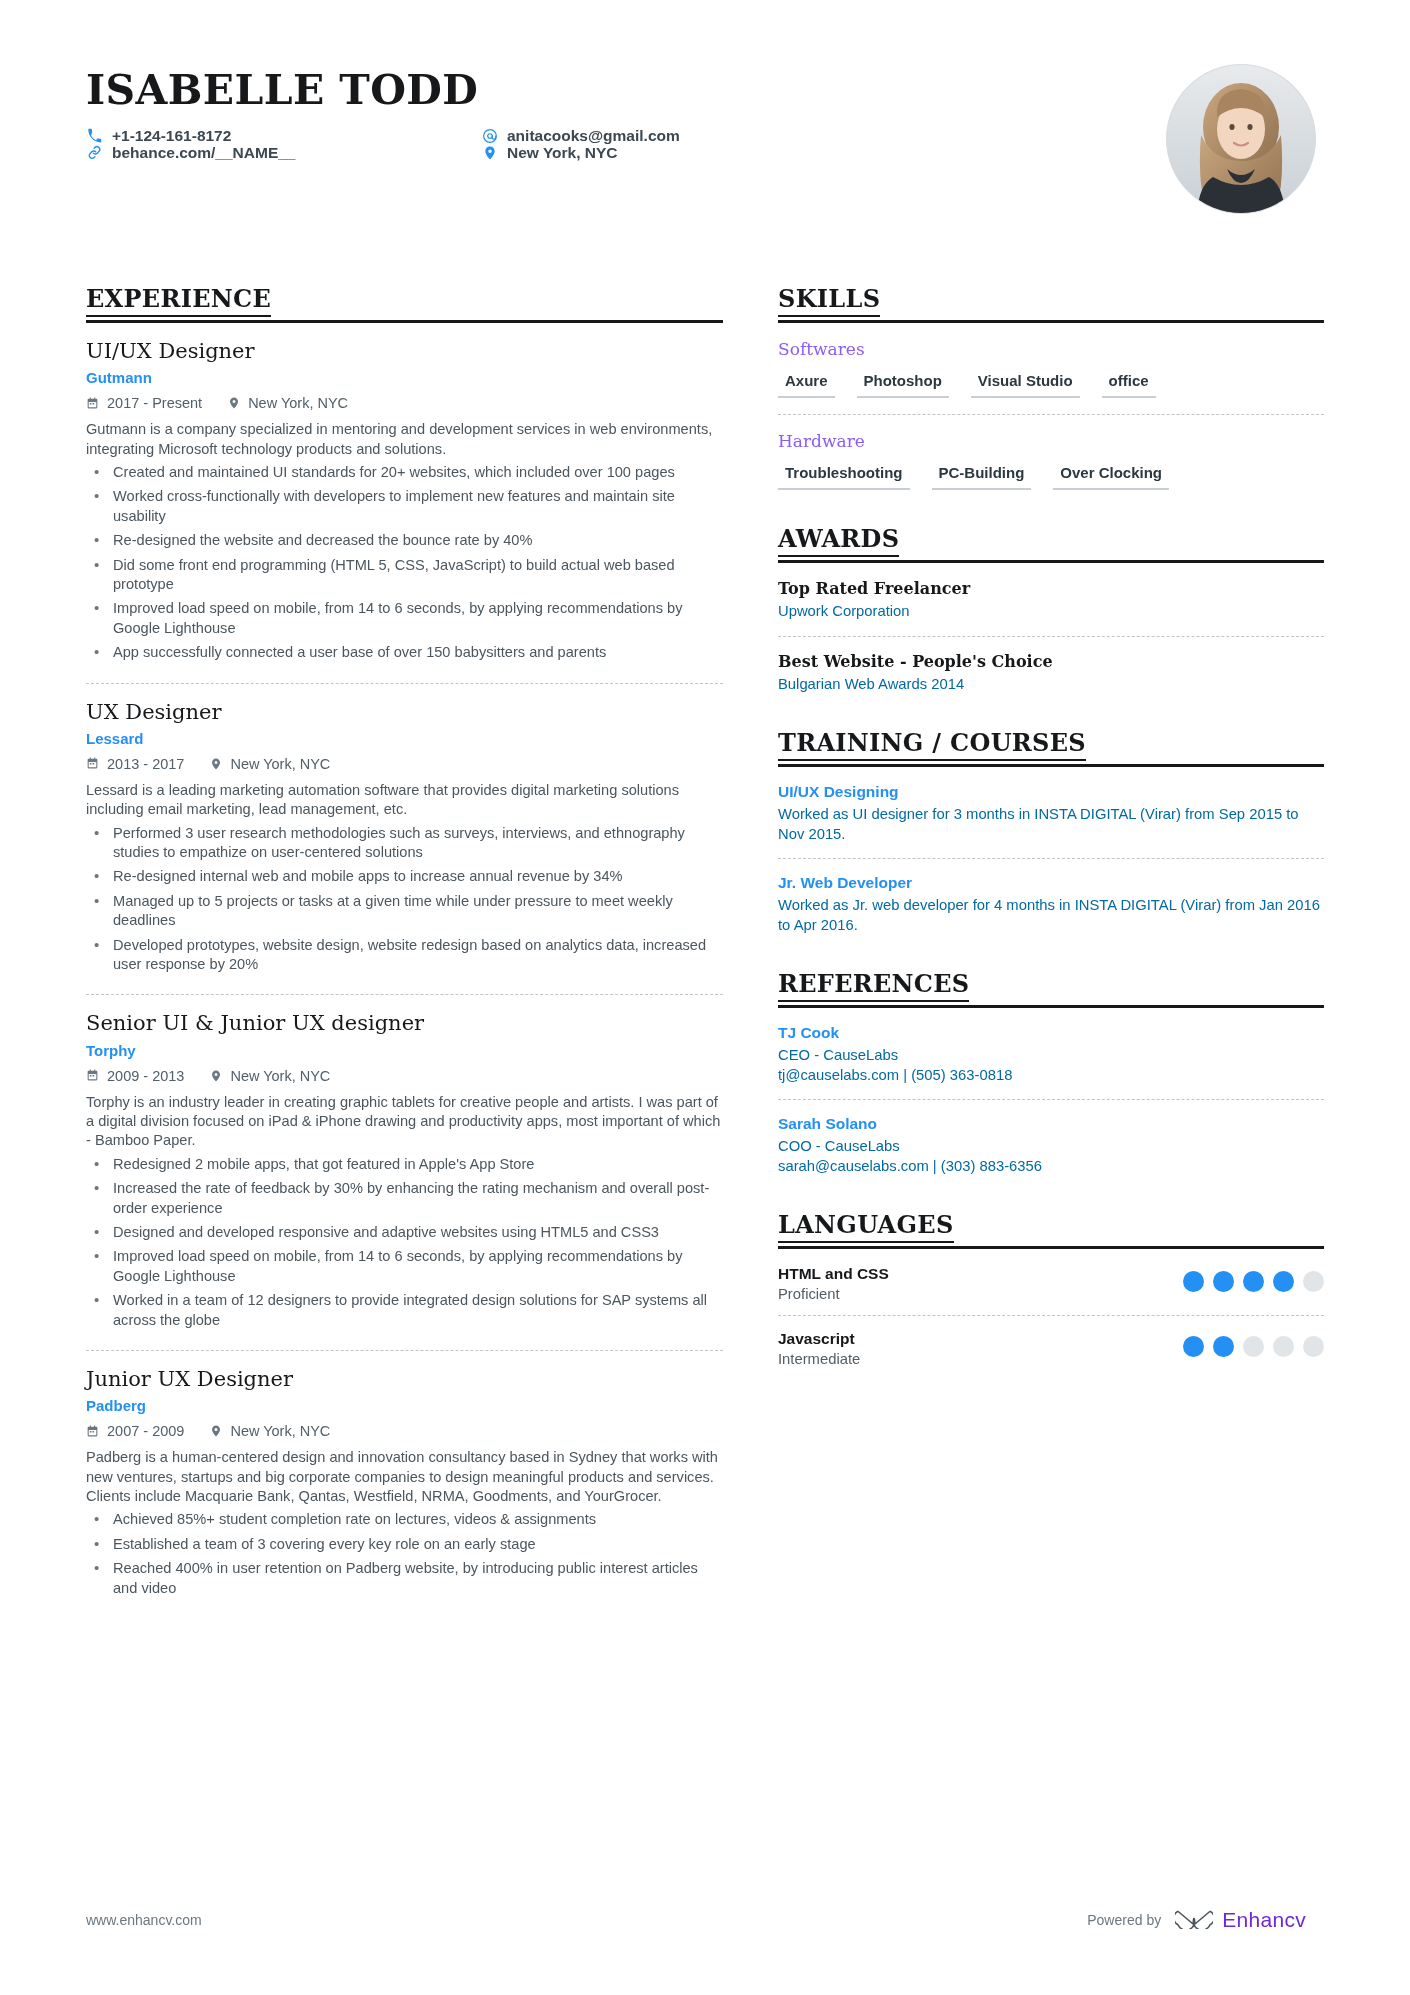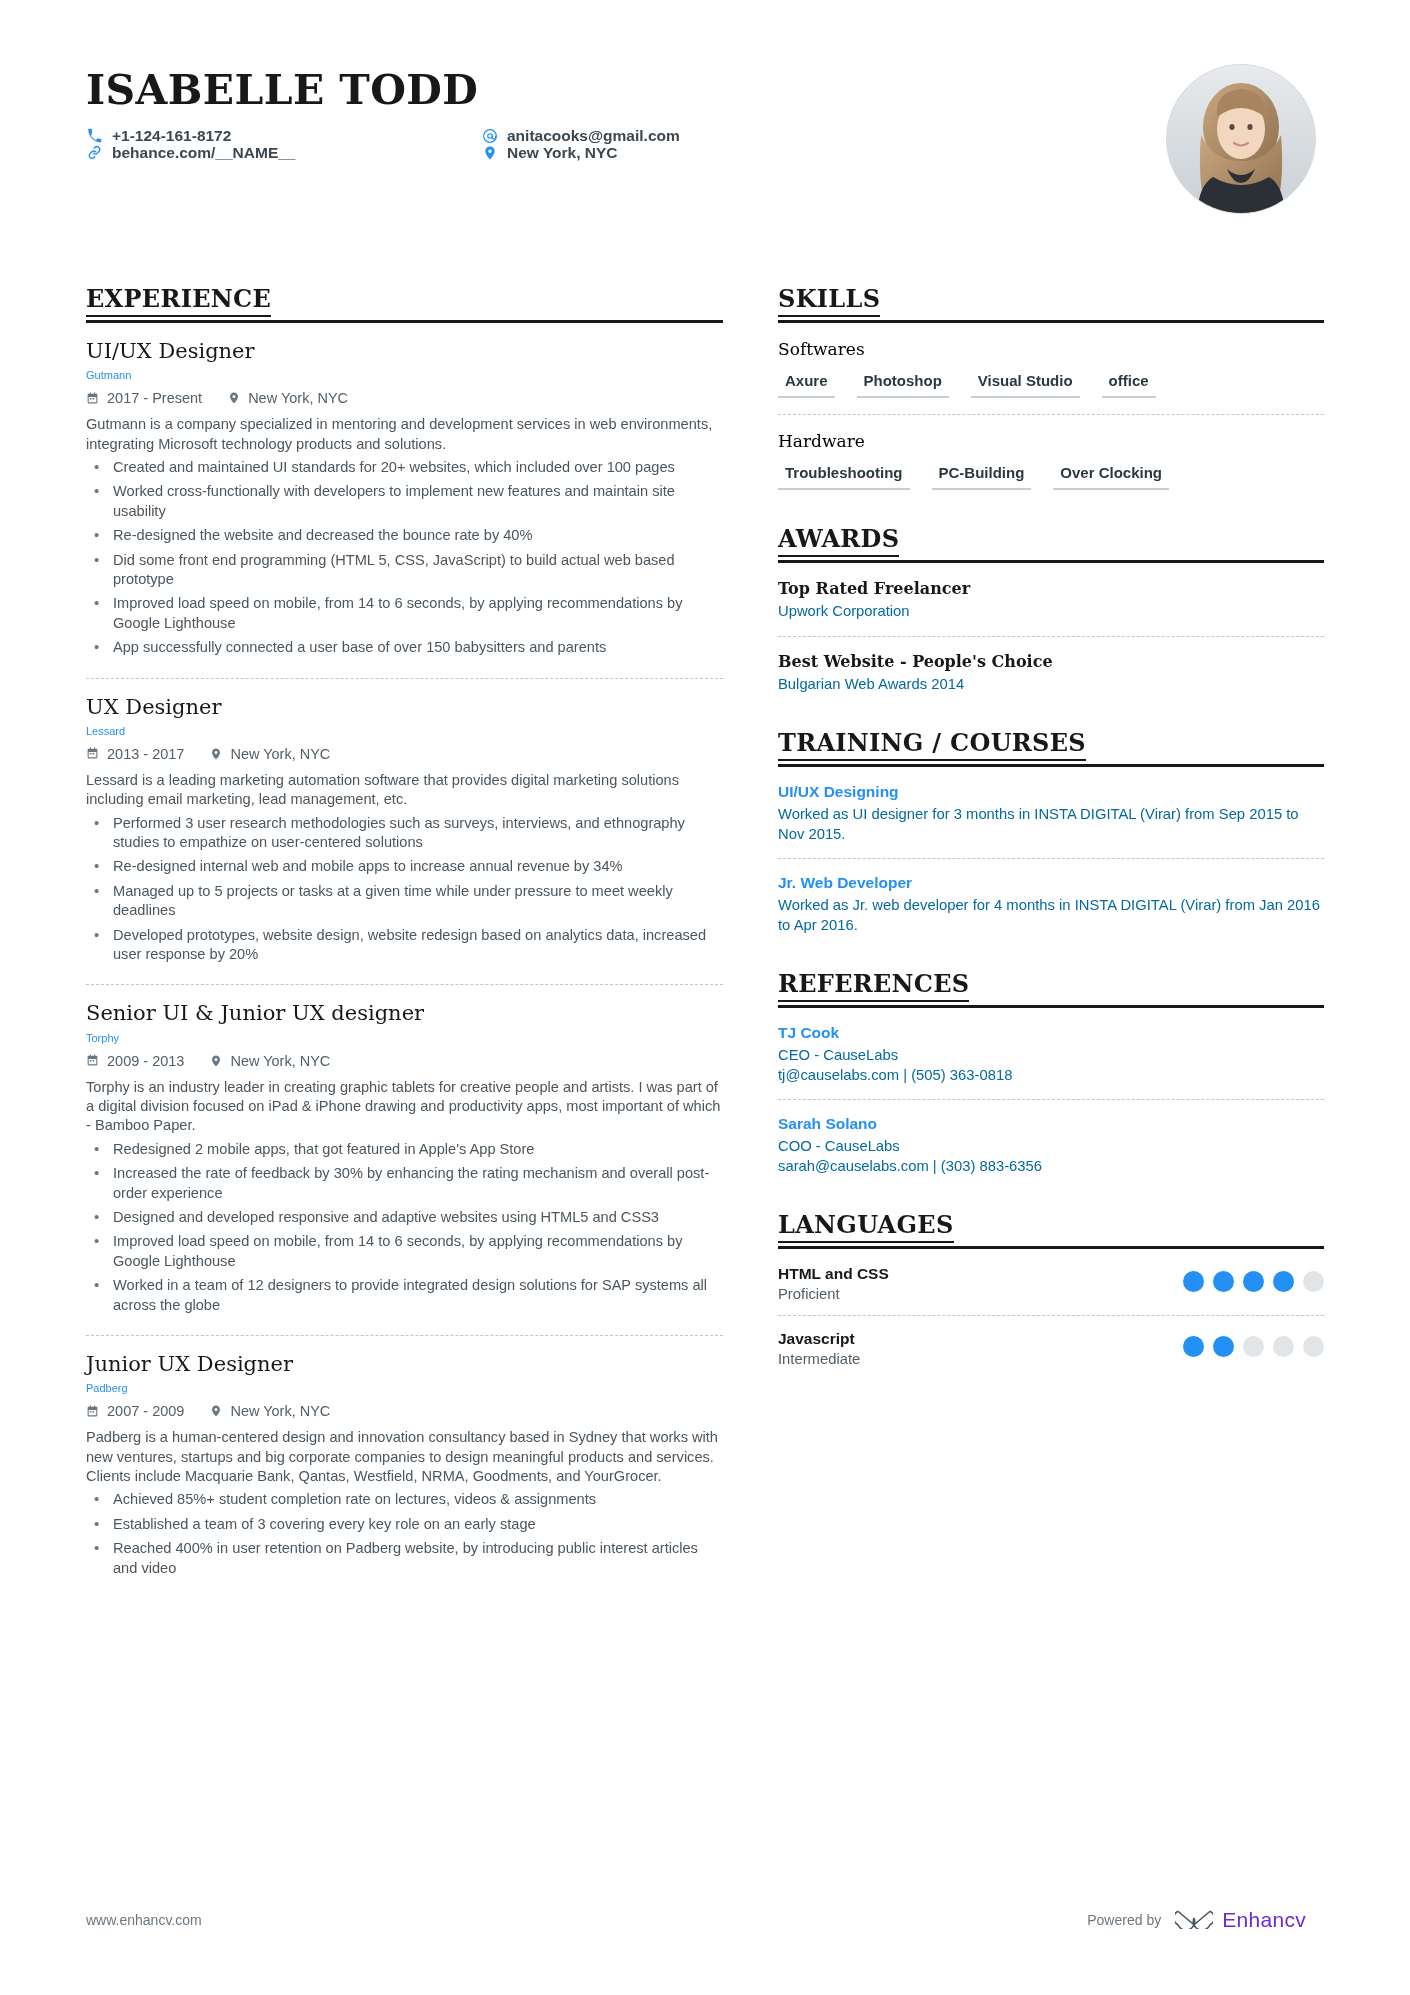--- a/index.html
+++ b/index.html
@@ -68,36 +68,36 @@
   .section{margin-bottom:34px;}
 
   
   .entry{padding-bottom:15px;}
   .entry + .entry{border-top:1px dashed #bfc6cb;padding-top:16px;}
   .job-title{
     font-family:"DejaVu Serif", serif;
     font-size:21px;font-weight:normal;color:#16181a;
     margin:0 0 6px 0;line-height:1.15;
   }
-  .company{color:#2490f4;font-weight:normal;font-size:11px;margin:0 0 9px 0;}
+  .company{color:#2490f4;font-weight:bold;font-size:15px;margin:0 0 9px 0;}
   .meta{display:flex;align-items:center;gap:26px;margin:0 0 9px 0;}
   .meta-item{display:flex;align-items:center;gap:8px;font-size:14.5px;color:#52606a;}
   .meta-icon{color:#6b7780;display:inline-flex;align-items:center;}
   .desc{font-size:14.6px;line-height:1.33;color:#4b565e;margin:0 0 4px 0;}
   ul.bullets{margin:2px 0 0 0;padding:0;list-style:none;}
   ul.bullets li{
     position:relative;padding-left:27px;font-size:14.6px;line-height:1.33;
     color:#4b565e;margin-bottom:5px;
   }
   ul.bullets li:before{
     content:"•";position:absolute;left:8px;top:-1px;color:#6b7780;font-size:15px;
   }
 
   
-  .sub-label{color:#000000;font-size:17px;font-family:"DejaVu Serif",serif;margin:0 0 13px 0;}
+  .sub-label{color:#8b5cf6;font-size:17px;font-family:"DejaVu Serif",serif;margin:0 0 13px 0;}
   .tags{display:flex;flex-wrap:wrap;gap:9px 22px;margin-bottom:16px;}
   .tag{
     font-size:15px;font-weight:bold;color:#2b3840;
     padding:0 7px 7px 7px;
     border-bottom:2px solid #c8ced3;
     white-space:nowrap;
   }
   .dashed-sep{border:0;border-top:1px dashed #bfc6cb;margin:14px 0 16px 0;}
 
   .block{margin-bottom:14px;}

